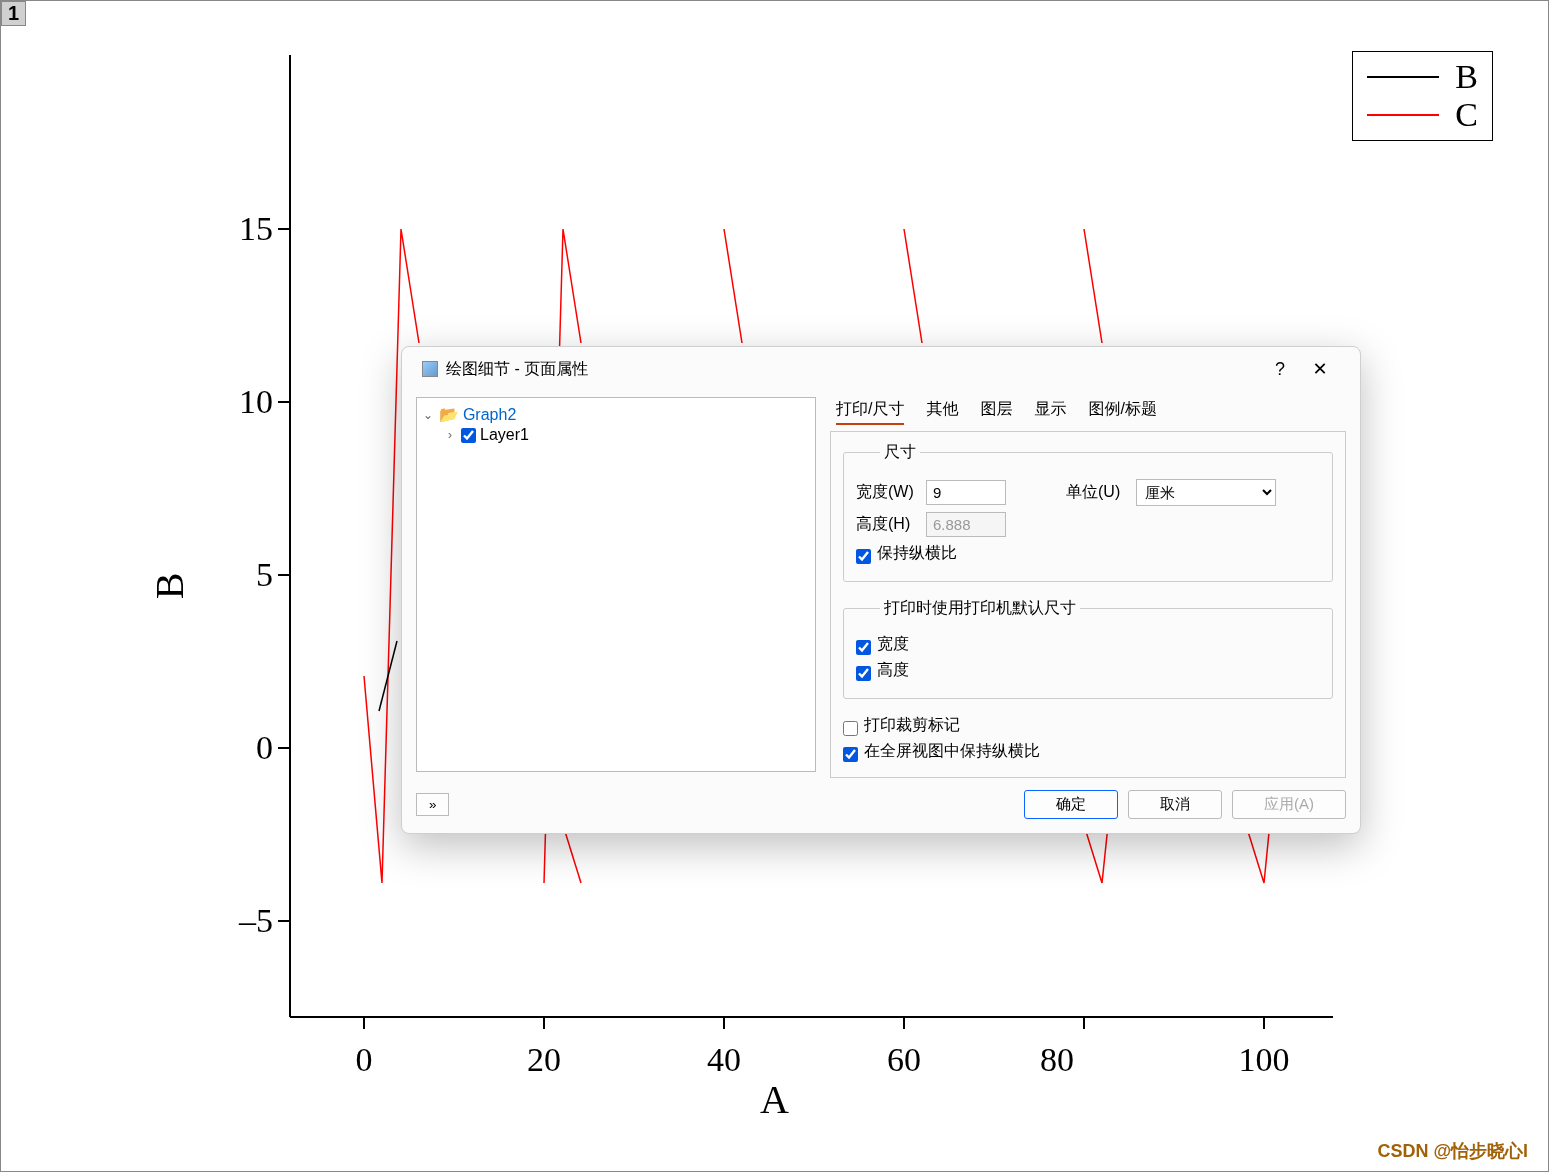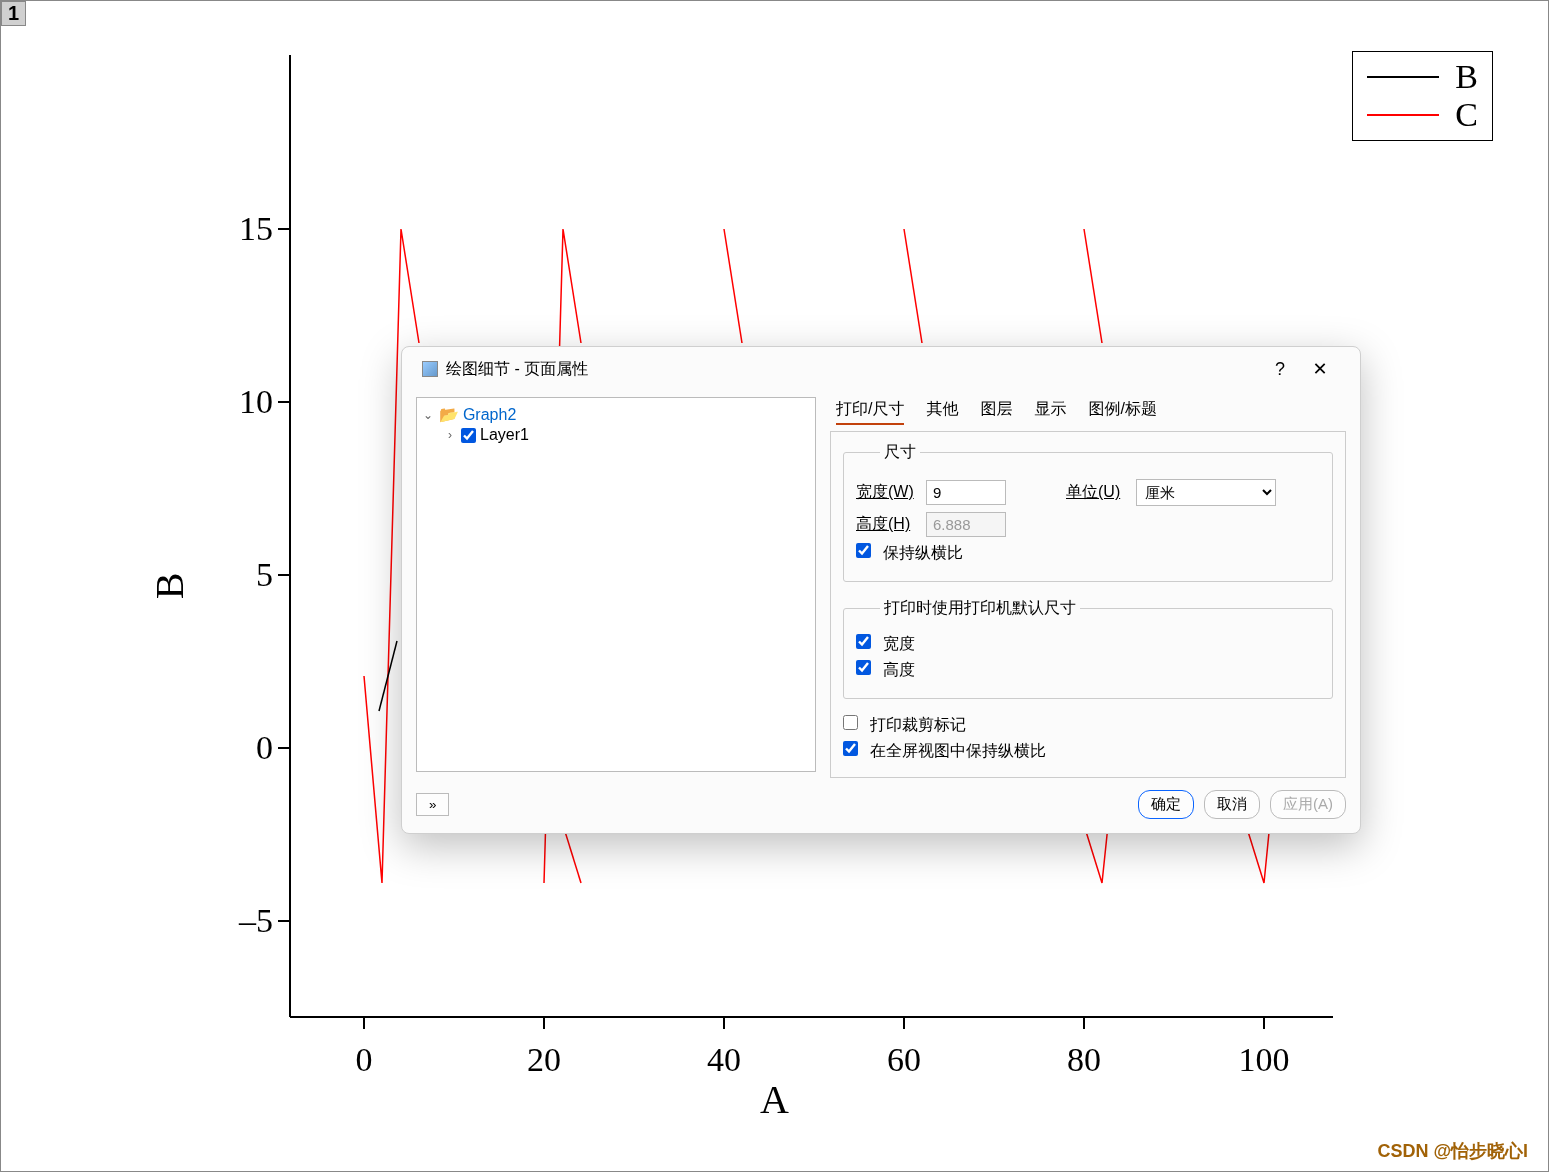--- a/index.html
+++ b/index.html
@@ -64,31 +64,31 @@
 .folder-icon { color:#e6b84f; }
 .chk { width:15px; height:15px; accent-color:#0157e0; }
 .right-pane { flex:1; display:flex; flex-direction:column; }
 .tabs { display:flex; gap:22px; padding: 2px 6px 6px 6px; font-size:16px;}
 .tab { cursor:pointer; padding-bottom:3px; }
 .tab.active { border-bottom: 2px solid #c2410c; }
 .panel-scroll { flex:1; border:1px solid #ccc; background:#fbfbfb; padding: 10px 12px; overflow:auto;}
 fieldset { border:1px solid #ccc; border-radius:3px; padding: 10px 12px 12px 12px; margin-bottom: 16px;}
 legend { padding: 0 4px; font-size:16px;margin-left:24px; }
 .form-row { display:flex; align-items:center; gap:10px; margin:6px 0; }
-.form-row label { min-width: 60px; text-decoration: underline; }
+.form-row label { min-width: 60px; }
 .text-input { width: 80px; padding:3px 6px; border:1px solid #bbb; background:#fff; font-size:15px;}
 .text-input[disabled]{ background:#f5f5f5; color:#999;}
 .select { width: 140px; padding:3px 4px; border:1px solid #bbb; background:#fff; font-size:15px;}
-.chk-row { display:flex; align-items:flex-start; gap:12px; margin:5px 0;}
+.chk-row { display:flex; align-items:flex-end; gap:6px; margin:5px 0;}
 .dlg-footer {
   display:flex; justify-content:flex-end; align-items:center; gap:10px;
   padding: 8px 14px 14px 14px;
 }
 .more-btn { margin-right:auto; padding:3px 12px; border:1px solid #bbb; background:#fdfdfd; cursor:pointer;}
-.btn { padding: 4px 12px; border:1px solid #bbb; background:#fdfdfd; border-radius:12px; cursor:pointer; font-size:15px;}
+.btn { padding: 4px 31px; border:1px solid #bbb; background:#fdfdfd; border-radius:3px; cursor:pointer; font-size:15px;}
 .btn.primary { border-color:#0a64ff; }
 .btn[disabled]{ color:#aaa; cursor:default; }
 .watermark { position:absolute; right:20px; bottom:8px; color:#a16207; font-size:18px;font-weight:bold; }
 </style>
 </head>
 <body>
 
 <div class="layer-badge">1</div>
 
 <svg class="axes" width="1549" height="1172">
@@ -127,21 +127,21 @@
 <div class="ytick" style="top:228px">15</div>
 <div class="ytick" style="top:401px">10</div>
 <div class="ytick" style="top:574px">5</div>
 <div class="ytick" style="top:747px">0</div>
 <div class="ytick" style="top:920px">–5</div>
 
 <div class="xtick" style="left:363px">0</div>
 <div class="xtick" style="left:543px">20</div>
 <div class="xtick" style="left:723px">40</div>
 <div class="xtick" style="left:903px">60</div>
-<div class="xtick" style="left:1083px">80</div>
+<div class="xtick" style="left:1056px">80</div>
 <div class="xtick" style="left:1263px">100</div>
 
 <div class="axis-label-y">B</div>
 <div class="axis-label-x">A</div>
 
 <div class="legend-box">
   <div class="legend-row">
     <div class="legend-swatch" style="background:#000"></div>
     <span>B</span>
   </div>

